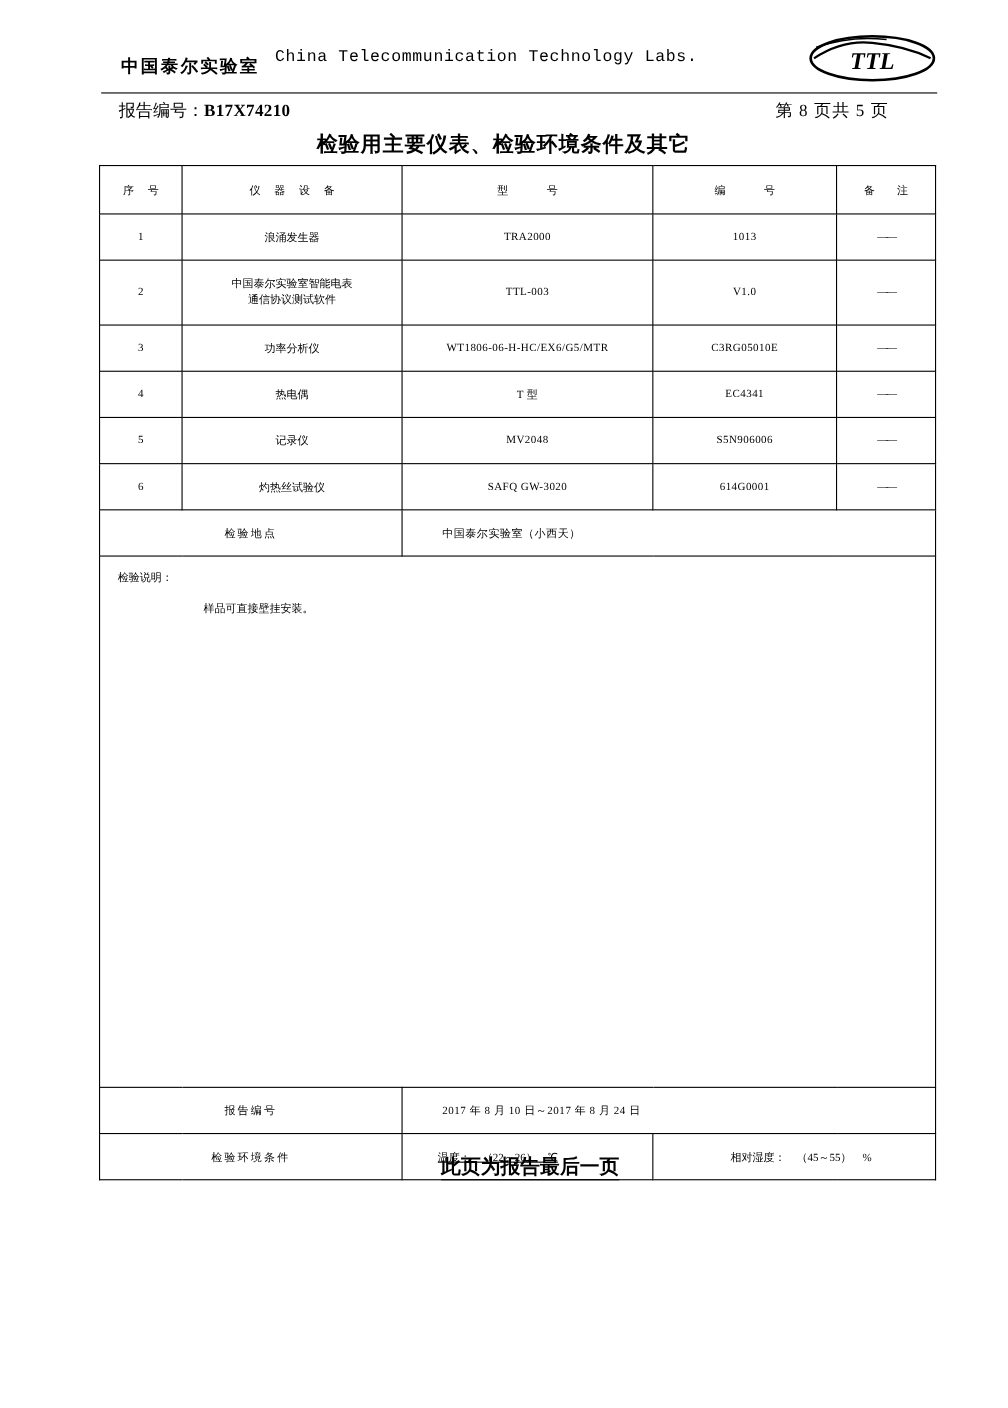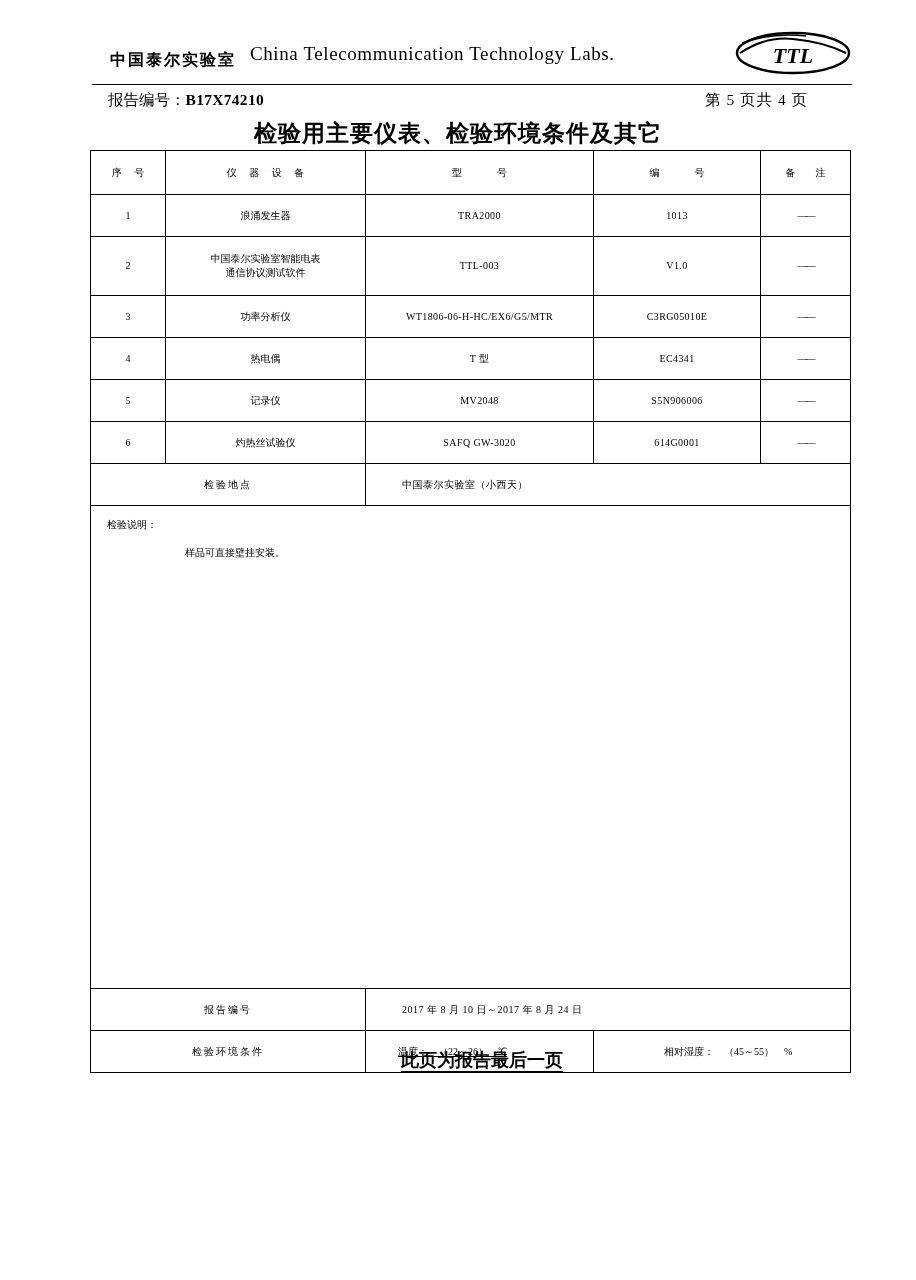--- a/index.html
+++ b/index.html
@@ -37,22 +37,22 @@
     font-family: "DejaVu Serif", serif;
     font-size: 16px;
     font-weight: bold;
     letter-spacing: 2px;
     white-space: nowrap;
   }
   .brand-en {
     position: absolute;
     left: 158px;
     top: 13px;
-    font-family: Liberation Serif, serif;
-    font-size: 19px;
+    font-family: Liberation Mono, monospace;
+    font-size: 15px;
     letter-spacing: 0.6px;
     white-space: nowrap;
   }
   .logo {
     position: absolute;
     right: 0px;
     top: 0px;
     width: 118px;
     height: 46px;
   }
@@ -87,21 +87,21 @@
     white-space: nowrap;
     letter-spacing: 1px;
   }
 
   .doc-title {
     position: absolute;
     left: 0; right: 0;
     top: 118px;
     text-align: center;
     font-family: "DejaVu Serif", serif;
-    font-size: 23px;
+    font-size: 19px;
     font-weight: bold;
     letter-spacing: 1px;
   }
 
   
   table.main {
     position: absolute;
     left: 90px;
     top: 150px;
     width: 760px;
@@ -198,21 +198,21 @@
         <text x="59" y="33" font-family="Liberation Serif, serif" font-size="22" font-weight="bold" font-style="italic" text-anchor="middle">TTL</text>
       </svg>
     </div>
   </div>
 
   <div class="hrule"></div>
 
   <div class="report-no">
     <span>报告编号：</span><span class="val">B17X74210</span>
   </div>
-  <div class="page-no">第 5 页共 4 页</div>
+  <div class="page-no">第 8 页共 5 页</div>
 
   <div class="doc-title">检验用主要仪表、检验环境条件及其它</div>
 
   <table class="main">
     <colgroup>
       <col class="col-no">
         <col class="col-dev">
         <col class="col-model">
         <col class="col-sn">
         <col class="col-note">

